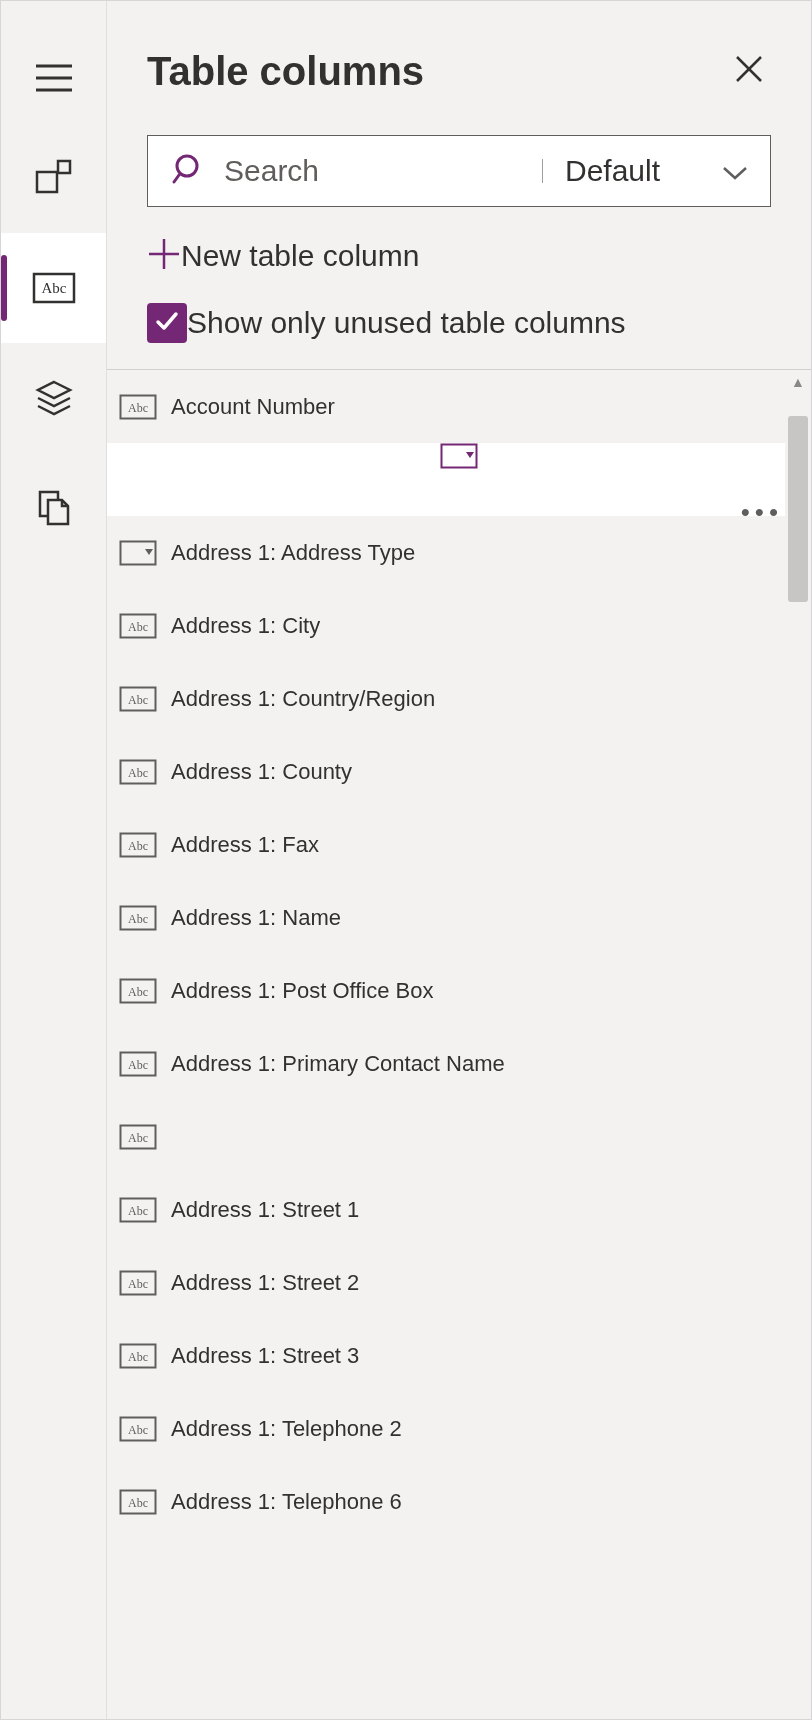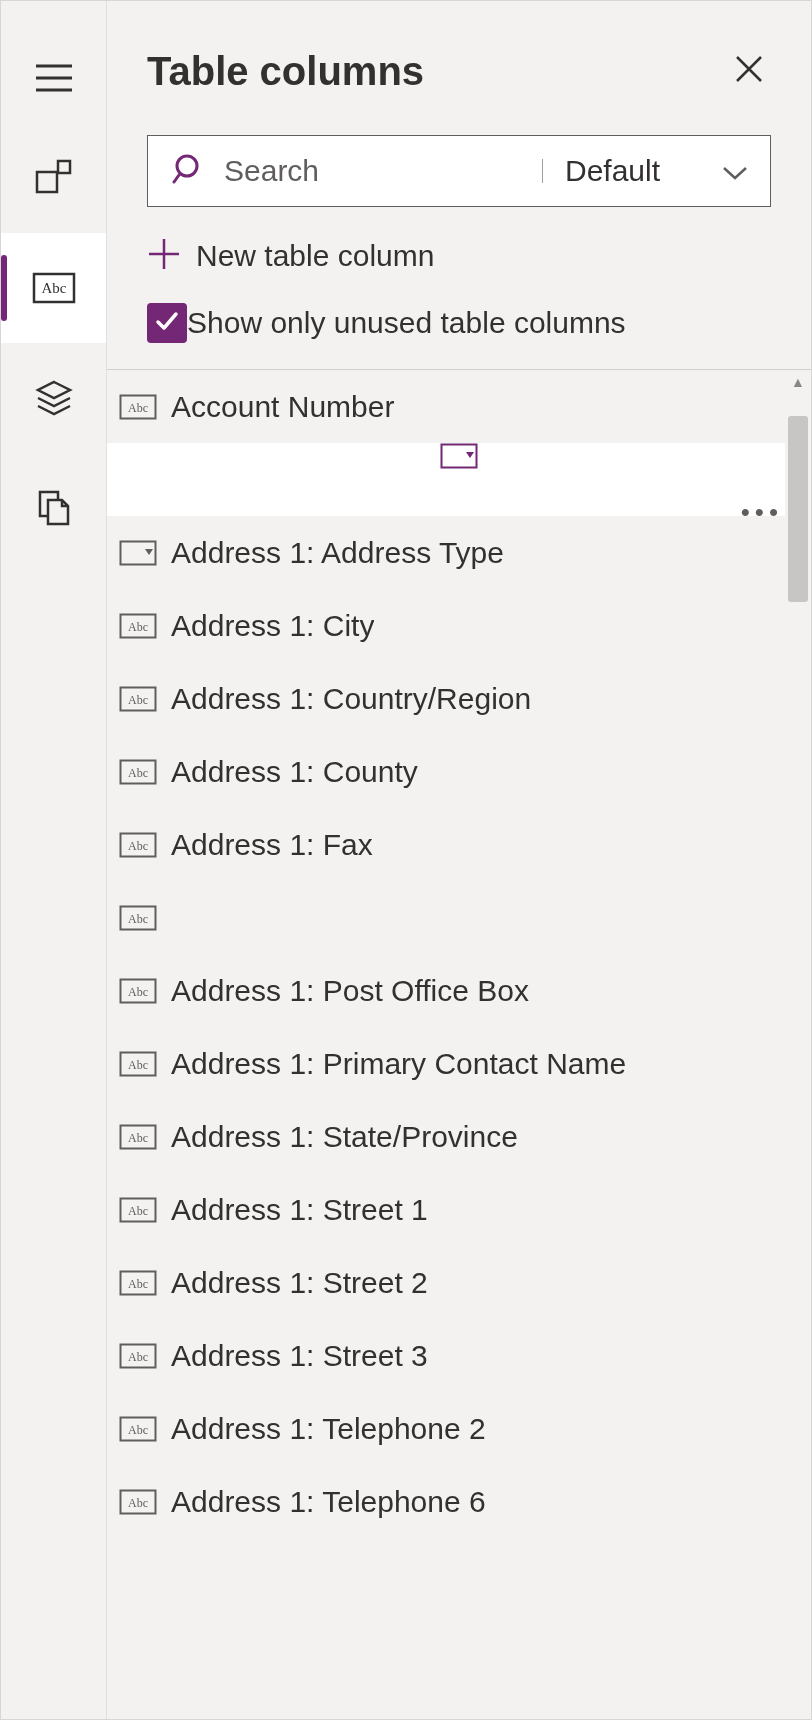--- a/index.html
+++ b/index.html
@@ -112,21 +112,21 @@
       justify-content: space-between;
       padding: 0 22px;
       font-size: 30px;
       color: #323130;
       cursor: pointer;
       margin: 23px 0;
     }
     .action-row {
       display: flex;
       align-items: center;
-      gap: 15px;
+      gap: 0;
       padding: 30px 40px 0 40px;
       cursor: pointer;
     }
     .action-label { font-size: 30px; color: #323130; }
     .chk-row {
       display: flex;
       align-items: center;
       padding: 28px 40px 26px 40px;
     }
     .chk {
@@ -159,21 +159,21 @@
       position: relative;
     }
     .col-item.selected {
       background: #fff;
       flex-direction: column;
     }
     .col-item.selected .col-label { color: #742774; }
     .col-item.selected .type-icon rect { stroke: #742774; }
     .col-item.selected .type-icon .dd-tri { fill: #742774; }
     .col-label {
-      font-size: 30px;
+      font-size: 22px;
       color: #323130;
       white-space: nowrap;
       overflow: hidden;
       text-overflow: ellipsis;
     }
     .more {
       margin-left: auto;
       padding: 0 16px;
       font-size: 26px;
       letter-spacing: 5px;
@@ -368,20 +368,21 @@
             </span>
             <span class="col-label">Address 1: Fax</span>
           </div>
           <div class="col-item">
             <span class="type-icon">
               <svg width="38" height="26" viewBox="0 0 38 26">
                 <rect x="1.5" y="1.5" width="35" height="23" fill="none" stroke="#605e5c" stroke-width="2"></rect>
                 <text x="19" y="18" font-size="12" text-anchor="middle" fill="#605e5c" font-family="Segoe UI">Abc</text>
               </svg>
             </span>
+            <span class="col-label">Address 1: Name</span>
           </div>
           <div class="col-item">
             <span class="type-icon">
               <svg width="38" height="26" viewBox="0 0 38 26">
                 <rect x="1.5" y="1.5" width="35" height="23" fill="none" stroke="#605e5c" stroke-width="2"></rect>
                 <text x="19" y="18" font-size="12" text-anchor="middle" fill="#605e5c" font-family="Segoe UI">Abc</text>
               </svg>
             </span>
             <span class="col-label">Address 1: Post Office Box</span>
           </div>
@@ -394,21 +395,20 @@
             </span>
             <span class="col-label">Address 1: Primary Contact Name</span>
           </div>
           <div class="col-item">
             <span class="type-icon">
               <svg width="38" height="26" viewBox="0 0 38 26">
                 <rect x="1.5" y="1.5" width="35" height="23" fill="none" stroke="#605e5c" stroke-width="2"></rect>
                 <text x="19" y="18" font-size="12" text-anchor="middle" fill="#605e5c" font-family="Segoe UI">Abc</text>
               </svg>
             </span>
-            <span class="col-label">Address 1: State/Province</span>
           </div>
           <div class="col-item">
             <span class="type-icon">
               <svg width="38" height="26" viewBox="0 0 38 26">
                 <rect x="1.5" y="1.5" width="35" height="23" fill="none" stroke="#605e5c" stroke-width="2"></rect>
                 <text x="19" y="18" font-size="12" text-anchor="middle" fill="#605e5c" font-family="Segoe UI">Abc</text>
               </svg>
             </span>
             <span class="col-label">Address 1: Street 1</span>
           </div>

